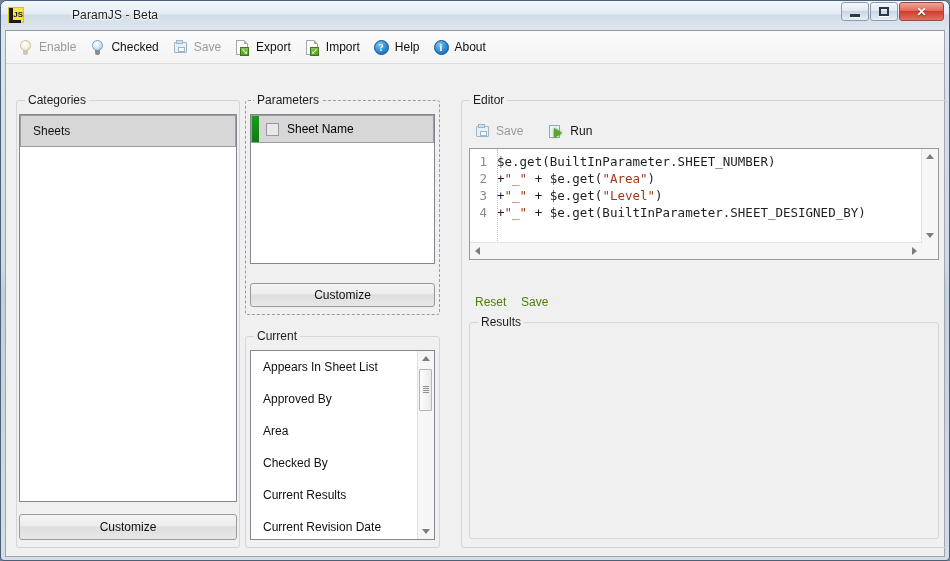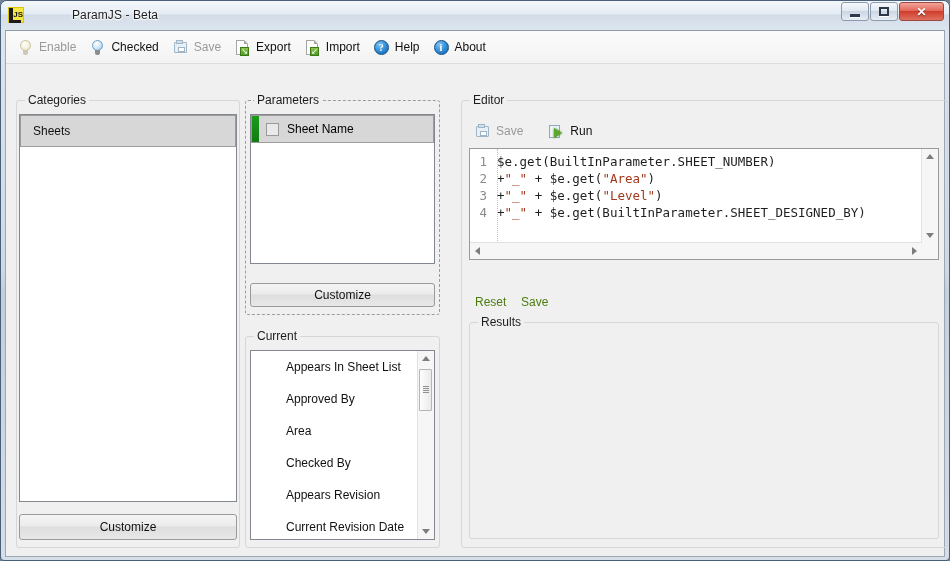--- a/index.html
+++ b/index.html
@@ -382,35 +382,35 @@
       <div class="btn" style="left:5px;top:190px;width:185px;height:24px;">
         <span>Customize</span>
       </div>
     </div>
 
     <div class="group" style="left:239px;top:298px;width:195px;height:219px;">
       <div class="gborder"></div>
       <div class="glabel">Current</div>
 
       <div class="listbox" style="left:5px;top:21px;width:185px;height:190px;">
-        <div style="position:absolute;left:0;top:0;right:17px;bottom:0;padding-left:23px;">
+        <div style="position:absolute;left:0;top:0;right:17px;bottom:0;">
           <div class="list-item">
               <span>Appears In Sheet List</span>
             </div>
           <div class="list-item">
               <span>Approved By</span>
             </div>
           <div class="list-item">
               <span>Area</span>
             </div>
           <div class="list-item">
               <span>Checked By</span>
             </div>
           <div class="list-item">
-              <span>Appears Revision</span>
+              <span>Current Results</span>
             </div>
           <div class="list-item">
               <span>Current Revision Date</span>
             </div>
         </div>
         <div class="vscroll" style="bottom:0;">
           <span class="sb-arrow sb-up"></span>
           <span class="sb-arrow sb-down"></span>
           <span class="sb-thumb" style="top:18px;height:42px;">
             <span class="sb-grip"></span>

